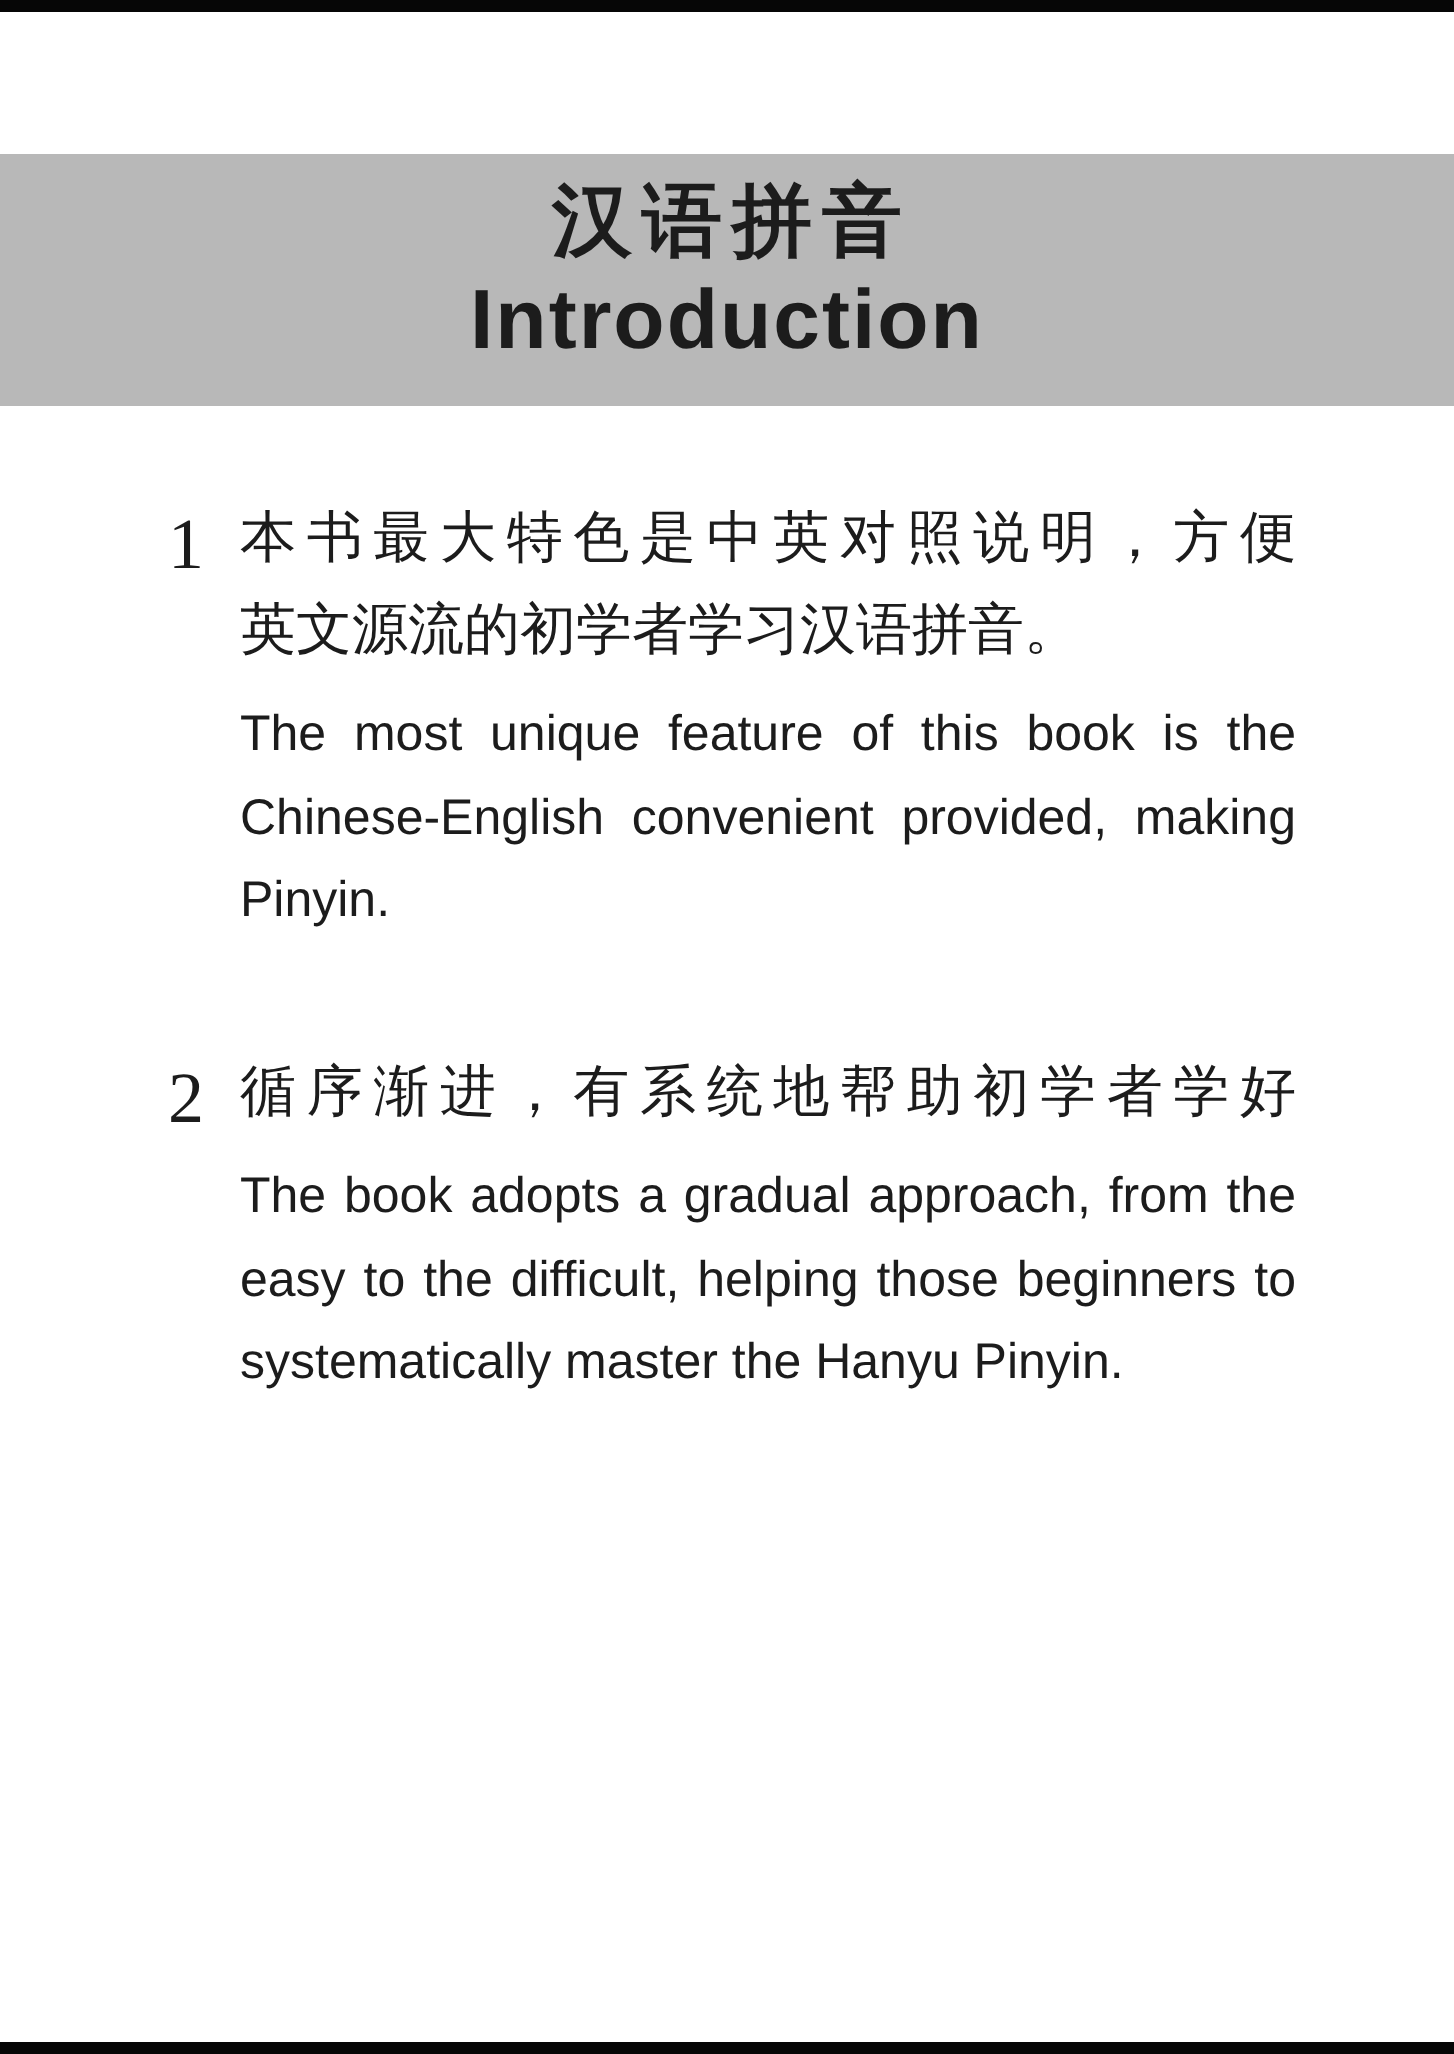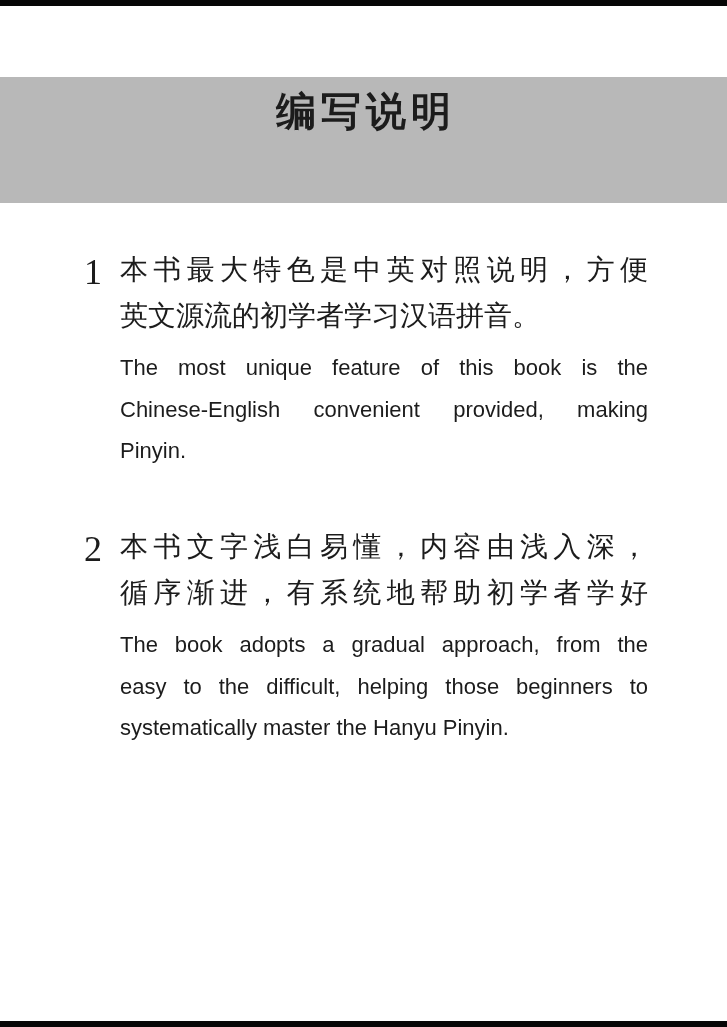--- a/index.html
+++ b/index.html
@@ -46,54 +46,54 @@
     font-family:"Liberation Serif", serif;
     font-size:28px; line-height:46px; color:#1c1c1c;
     text-align:justify; text-align-last:justify;
     white-space:nowrap;
   }
   .zh-line.last { text-align-last:left; }
 
   .en-block { margin-top:8px; }
   .en-line {
     font-family:"Liberation Sans", sans-serif;
-    font-size:22px; line-height:41.5px; color:#1c1c1c;
+    font-size:25px; line-height:41.5px; color:#1c1c1c;
     text-align:justify; text-align-last:justify;
     white-space:nowrap;
   }
   .en-line.last { text-align-last:left; }
 </style>
 </head>
 <body>
 
 <div class="page">
 
   <div class="edge-bar top"></div>
 
   <div class="band">
-    <div class="title-zh">编写说明</div>
+    <div class="title-zh">汉语拼音</div>
+    <div class="title-en">Introduction</div>
   </div>
 
   <div class="para para-1">
     <div class="num">1</div>
     <div class="ptext">
       <div class="zh-line">本书最大特色是中英对照说明，方便</div>
       <div class="zh-line last">英文源流的初学者学习汉语拼音。</div>
       <div class="en-block">
         <div class="en-line">The most unique feature of this book is the</div>
         <div class="en-line">Chinese-English convenient provided, making</div>
         <div class="en-line last">Pinyin.</div>
       </div>
     </div>
   </div>
 
   <div class="para para-2">
     <div class="num">2</div>
     <div class="ptext">
-      <div class="zh-line">本书文字浅白易懂，内容由浅入深，</div>
       <div class="zh-line">循序渐进，有系统地帮助初学者学好</div>
       <div class="en-block">
         <div class="en-line">The book adopts a gradual approach, from the</div>
         <div class="en-line">easy to the difficult, helping those beginners to</div>
         <div class="en-line last">systematically master the Hanyu Pinyin.</div>
       </div>
     </div>
   </div>
 
   <div class="edge-bar bottom"></div>

